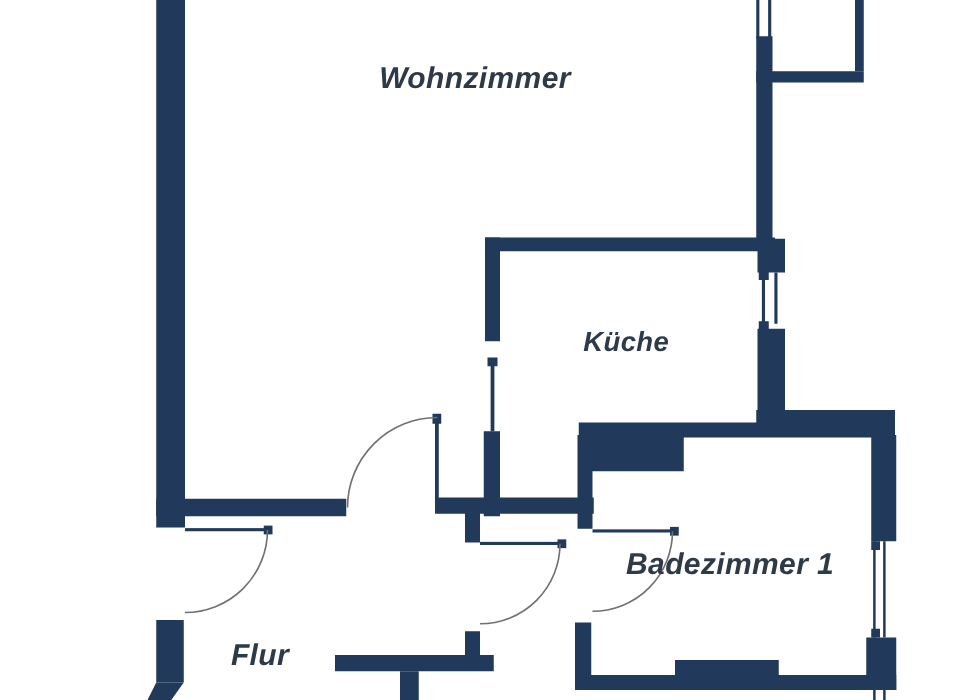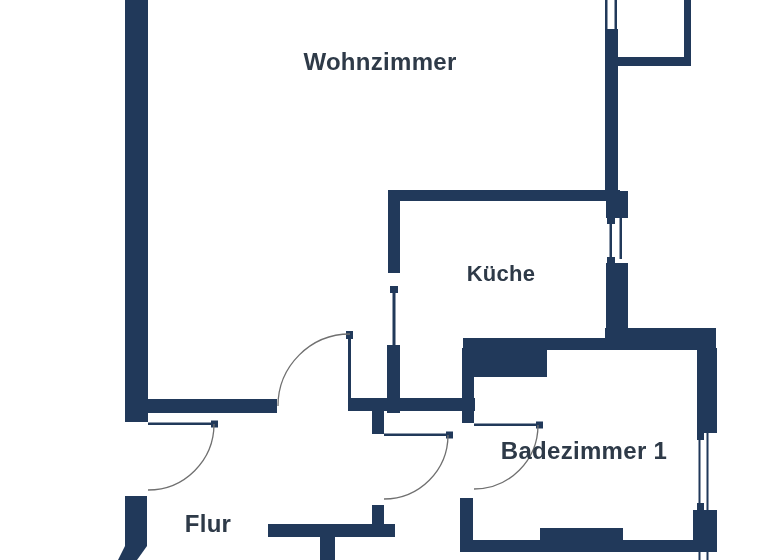--- a/index.html
+++ b/index.html
@@ -8,20 +8,21 @@
     --arc:#707070;
     --bg:#FFFFFF;
   }
   html,body{margin:0;padding:0;background:#fff;}
   .stage{
     position:relative;
     width:768px;height:560px;
     background:var(--bg);
     overflow:hidden;
     font-family:"Liberation Sans", sans-serif;
+    font-style:italic;
   }
   svg{display:block;}
   .wall{fill:var(--wall);stroke:none;}
   .winline{fill:var(--wall);}
   .arc{fill:none;stroke:var(--arc);stroke-width:1.3;}
   .room-label{
     fill:var(--label);
     font-family:"Liberation Sans", sans-serif;
     font-weight:700;
     font-size:24px;

